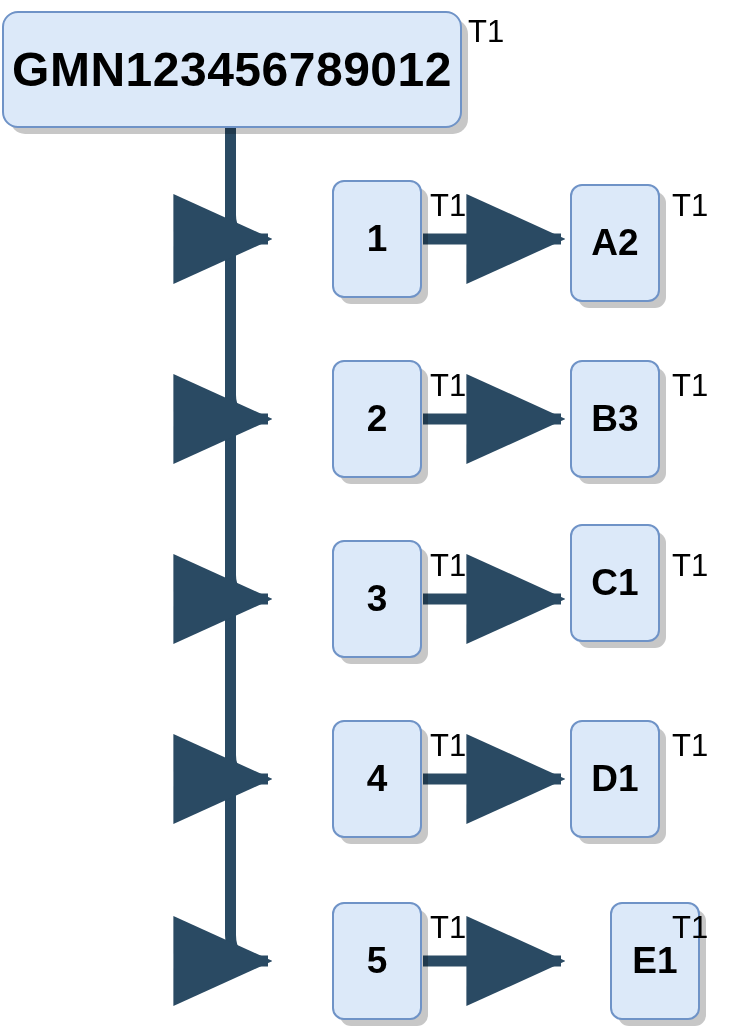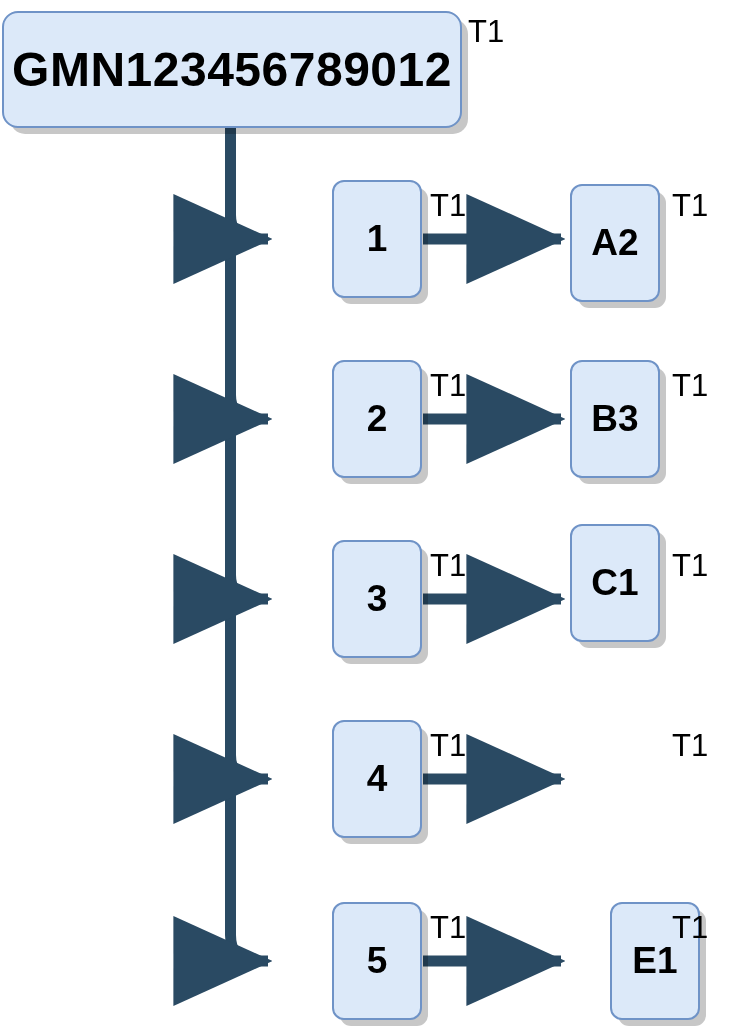--- a/index.html
+++ b/index.html
@@ -81,20 +81,21 @@
   <div class="node node-leaf" style="left:570px;top:360px;text-align:right;">B3</div>
   <div class="tlabel" style="left:672px;top:370px;">T1</div>
 
   <div class="node node-mid" style="left:332px;top:540px;">3</div>
   <div class="tlabel" style="left:430px;top:550px;">T1</div>
   <div class="node node-leaf" style="left:570px;top:524px;">C1</div>
   <div class="tlabel" style="left:672px;top:550px;">T1</div>
 
   <div class="node node-mid" style="left:332px;top:720px;">4</div>
   <div class="tlabel" style="left:430px;top:730px;">T1</div>
+  <div class="node node-leaf" style="left:570px;top:720px;">D1</div>
   <div class="tlabel" style="left:672px;top:730px;">T1</div>
 
   <div class="node node-mid" style="left:332px;top:902px;">5</div>
   <div class="tlabel" style="left:430px;top:912px;">T1</div>
   <div class="node node-leaf" style="left:570px;top:902px;margin-left:40px;">E1</div>
   <div class="tlabel" style="left:672px;top:912px;">T1</div>
 
 </div>
 
 </body></html>

